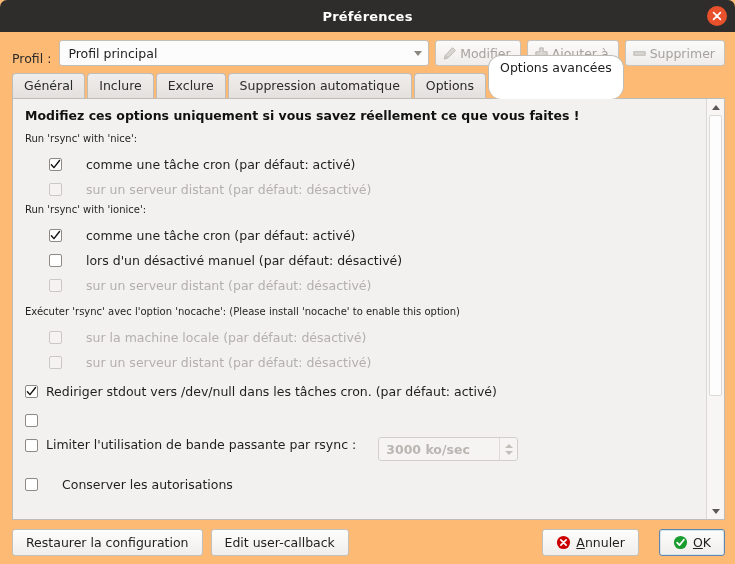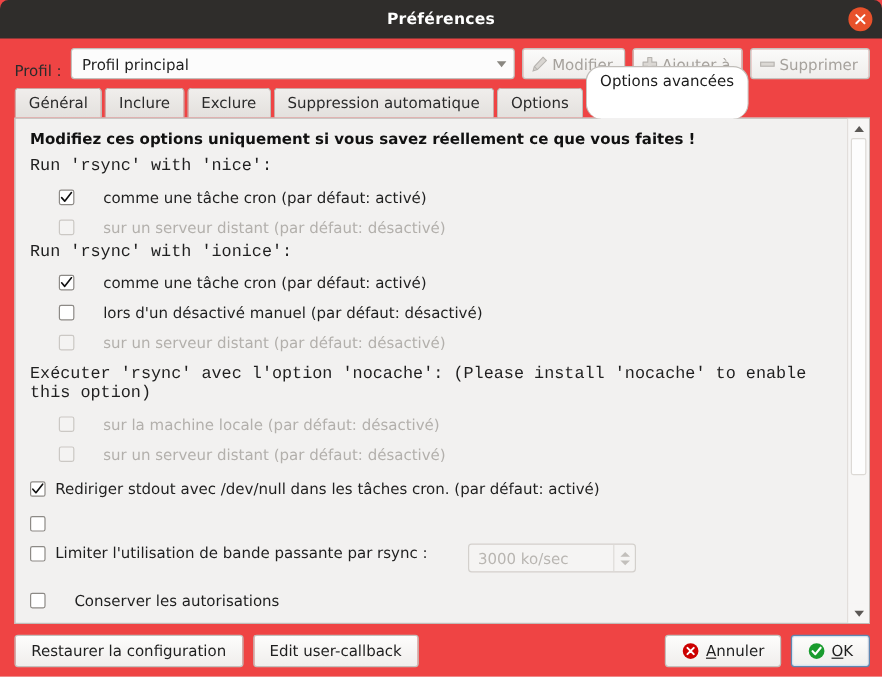--- a/index.html
+++ b/index.html
@@ -6,21 +6,21 @@
     margin: 0; padding: 0;
     width: 735px; height: 564px;
     overflow: hidden;
     background: #f2f1f0;
     font-family: "DejaVu Sans", "Liberation Sans", sans-serif;
     -webkit-font-smoothing: antialiased;
   }
   .window {
     position: relative;
     width: 735px; height: 564px;
-    background: #ef4444;
+    background: #fdba74;
     box-sizing: border-box;
     display: flex;
     flex-direction: column;
   }
 
   
   .titlebar {
     height: 32px;
     background: #2f2d2b;
     border-top-left-radius: 7px;
@@ -161,25 +161,24 @@
     min-width: 0;
   }
   .hdr {
     font-size: 12.5px;
     font-weight: bold;
     color: #111;
     margin: 1px 0 7px 0;
     line-height: 16px;
   }
   .grp {
-    font-size: 14px;
+    font-size: 10px;
     color: #1f1f1f;
     margin: 0 0 5px 0;
     line-height: 16px;
-    font-family: Liberation Mono, monospace;
   }
   .chkrow {
     display: flex;
     align-items: center;
     gap: 8px;
     height: 25px;
     font-size: 12.5px;
     color: #1f1f1f;
     cursor: pointer;
     line-height: 16px;
@@ -199,28 +198,29 @@
   }
   .chkrow.disabled .cbox {
     border-color: #cbc8c4;
     background: #f4f3f2;
   }
   .cbox svg { display: block; }
   .lbl { white-space: nowrap; }
 
   .spinrow { display:flex; align-items:flex-start; gap:8px; height: 30px; }
   .spin {
-    margin-left: 26px;
+    margin-left: 14px;
     width: 140px; height: 24px;
     border: 1px solid #d3d0cc;
     border-radius: 3px;
     background: #f5f4f3;
     display: flex;
     align-items: center;
     box-sizing: border-box;
+    font-weight: bold;
   }
   .spin .sv {
     flex: 1 1 auto;
     font-size: 12.5px;
     color: #b9b6b2;
     padding-left: 7px;
     white-space: nowrap;
     overflow: hidden;
   }
   .spin .sbtns {
@@ -301,20 +301,21 @@
     display: flex;
     align-items: center;
     gap: 5px;
     cursor: pointer;
     white-space: nowrap;
     box-sizing: border-box;
   }
   .abtn.default {
     border-color: #5e87b0;
     box-shadow: inset 0 0 0 1px #d7e3ef;
+    margin-left: 12px;
   }
   .spacer { flex: 1 1 auto; }
   .u { text-decoration: underline; }
   .ic-svg { display:block; flex:0 0 auto; }
 </style>
 </head>
 <body>
 
 <div class="window">
 
@@ -427,21 +428,21 @@
         <span class="cbox"></span>
         <span class="lbl">sur un serveur distant (par défaut: désactivé)</span>
       </div>
 
       <div class="chkrow" style="margin-top:4px;">
         <span class="cbox">
           <svg class="ic-svg" width="11" height="11" viewBox="0 0 12 12" aria-hidden="true">
             <path d="M1.5 6.2 L4.3 9.4 L10.4 1.6" stroke="#111111" stroke-width="1.5" fill="none" stroke-linecap="round" stroke-linejoin="round"></path>
           </svg>
         </span>
-        <span class="lbl">Rediriger stdout avec /dev/null dans les tâches cron. (par défaut: activé)</span>
+        <span class="lbl">Rediriger stdout vers /dev/null dans les tâches cron. (par défaut: activé)</span>
       </div>
 
       <div class="chkrow" style="margin-top:4px;">
         <span class="cbox"></span>
       </div>
 
       <div class="spinrow" style="margin-top:4px;">
         <div class="chkrow" style="height:auto;">
           <span class="cbox"></span>
           <span class="lbl">Limiter l'utilisation de bande passante par rsync :</span>

